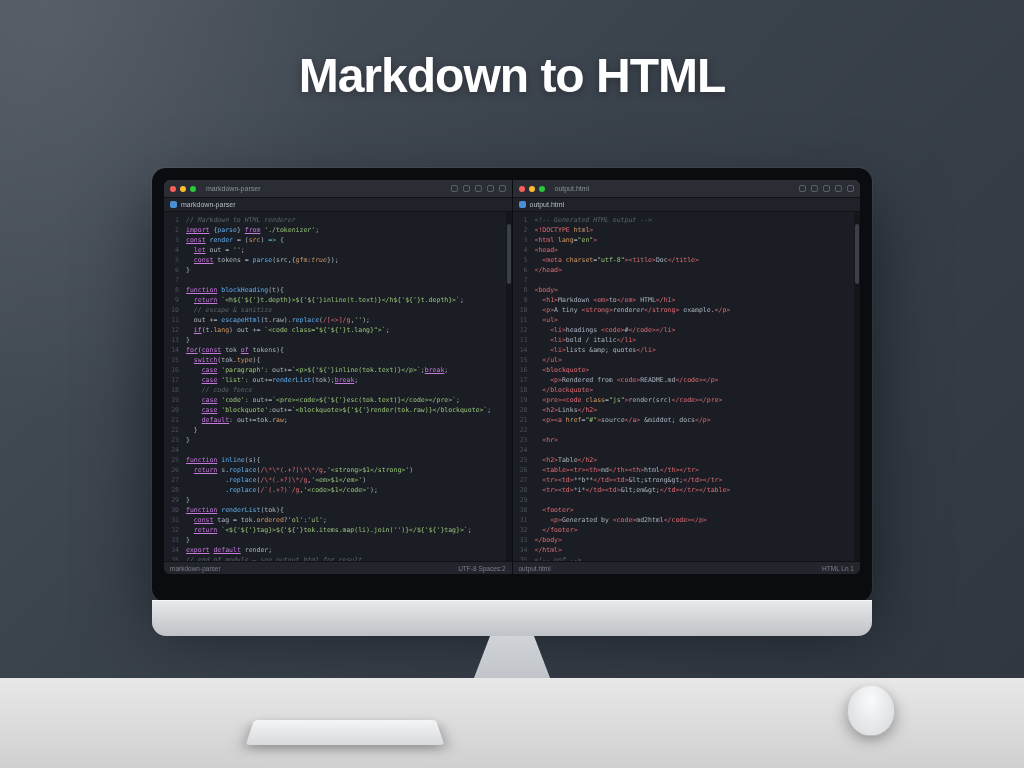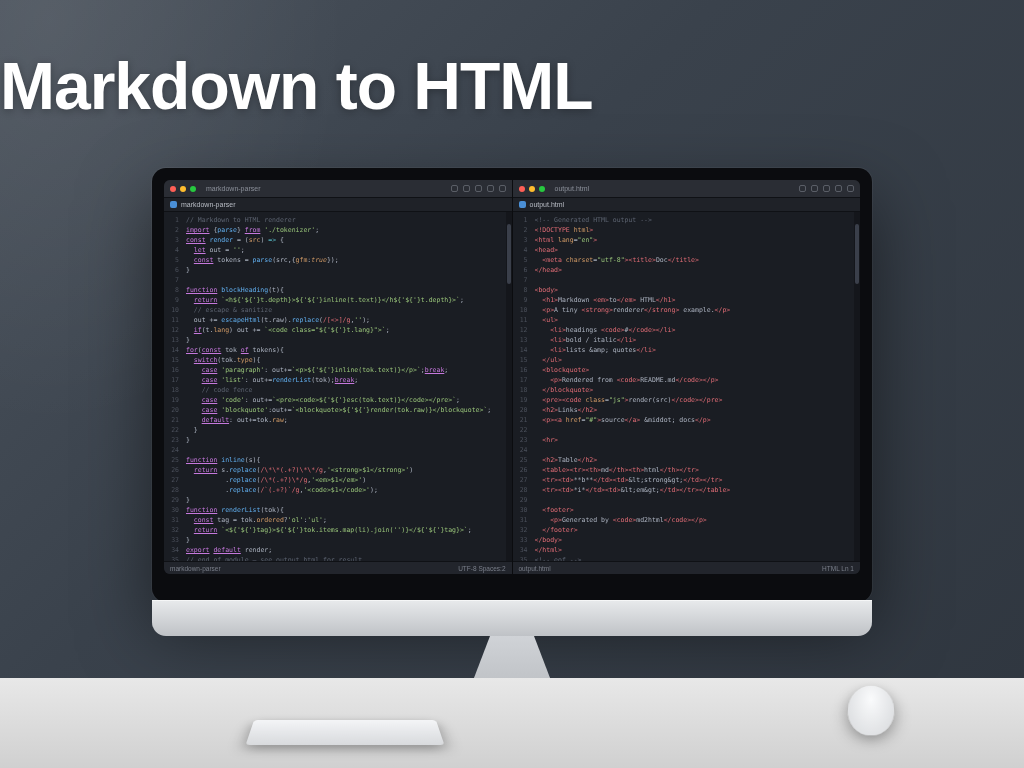--- a/index.html
+++ b/index.html
@@ -11,22 +11,22 @@
 }
 
 body::before {
   content:""; position:absolute; left:-100px; top:-100px;
   width:500px; height:600px;
   background:radial-gradient(ellipse at 30% 20%,rgba(255,255,255,0.08),transparent 60%);
   pointer-events:none;
 }
 .hero-title {
   position:absolute; top:48px; left:0; right:0;
-  color:#fff;
-  font-size:66px; font-weight:800; letter-spacing:-1px;
+  text-align:center; color:#fff;
+  font-size:48px; font-weight:800; letter-spacing:-1px;
   text-shadow:0 2px 8px rgba(0,0,0,0.3);
 }
 
 .desk {
   position:absolute; bottom:0; left:0; right:0; height:90px;
   background:linear-gradient(180deg,#e8e8e8 0%,#d0d0d0 100%);
 }
 
 .monitor {
   position:absolute; left:50%; transform:translateX(-50%);
@@ -82,21 +82,21 @@
 .gutter {
   width:18px; background:#1a1d23; color:#4a4f5a; text-align:right;
   padding:3px 3px 0 0;
 }
 .gutter div { height:10px; }
 .code {
   flex:1; padding:3px 4px 0 4px; color:#abb2bf; white-space:pre;
   overflow:hidden;
 }
 .code div { height:10px; overflow:hidden; }
-.kw{color:#c678dd;text-decoration:underline;}.fn{color:#61afef;}.str{color:#98c379;}.cm{color:#5c6370;text-align:right;}
+.kw{color:#c678dd;text-decoration:underline;}.fn{color:#61afef;}.str{color:#98c379;}.cm{color:#5c6370;font-style:italic;text-align:right;}
 .num{color:#d19a66;font-style:italic;}.op{color:#56b6c2;}.tag{color:#e06c75;}.attr{color:#d19a66;}
 .scrollbar { width:6px; background:#14161b; }
 .scrollbar::before { content:""; display:block; margin:12px 1px 0; height:60px; background:#3a3f4a; border-radius:3px; }
 .statusbar {
   height:13px; background:#22252c; display:flex; align-items:center;
   padding:0 6px; font-size:6.5px; color:#7a7f8a;
   border-top:1px solid #0f1115;
 }
 .statusbar .right { margin-left:auto; }
 

